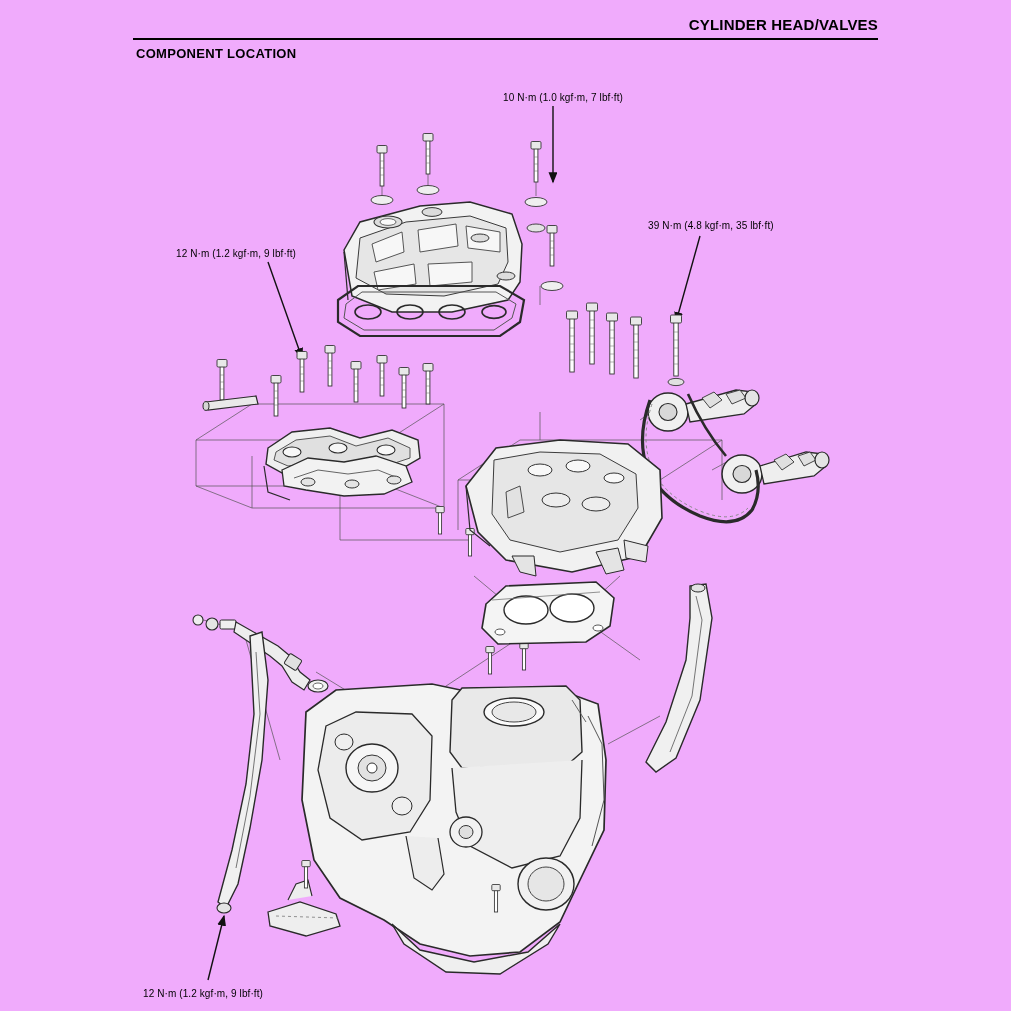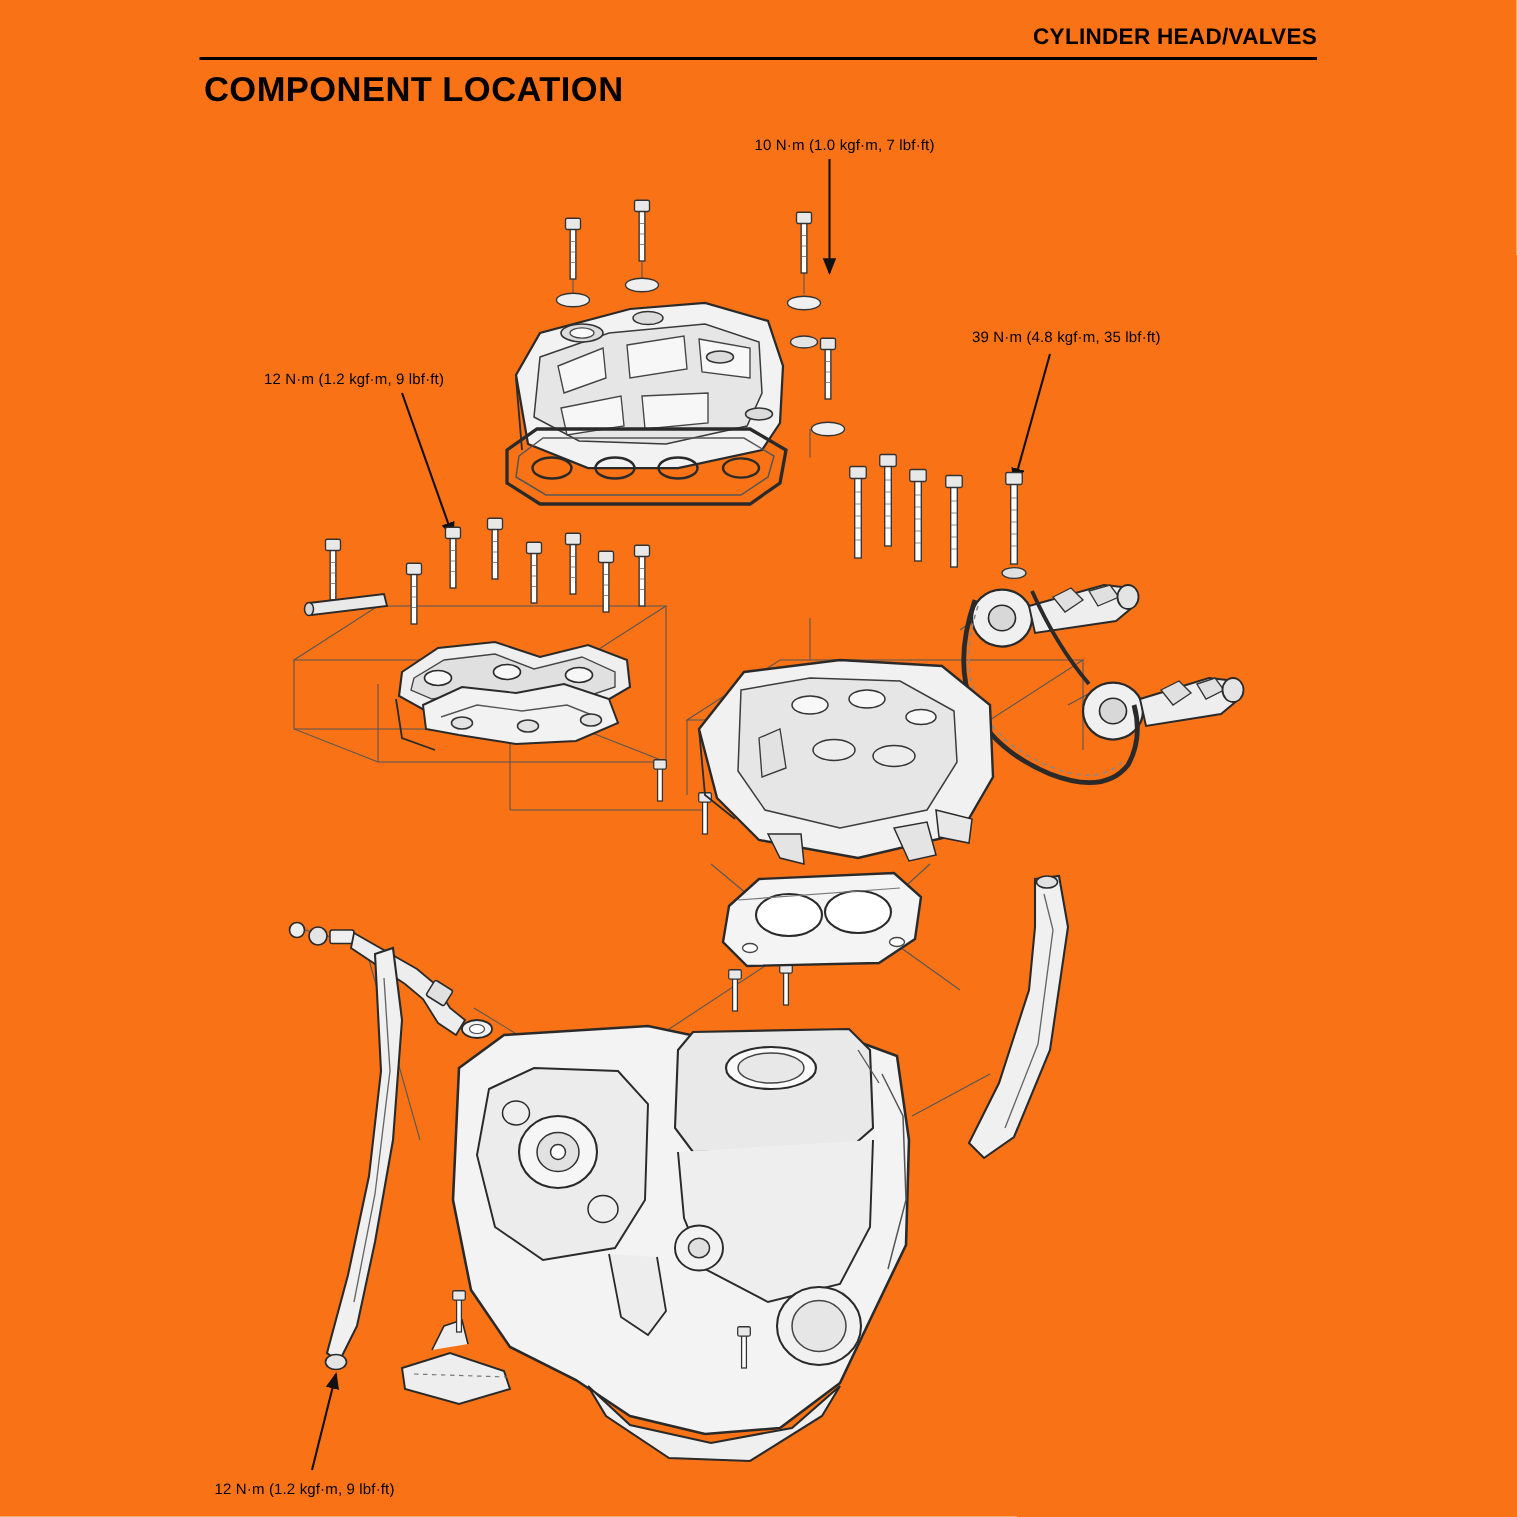--- a/index.html
+++ b/index.html
@@ -11,21 +11,21 @@
     width: 1011px;
     height: 1011px;
     font-family: "Liberation Sans", sans-serif;
     color: #000000;
     position: relative;
     overflow: hidden;
   }
   .page {
     position: absolute;
     inset: 0;
-    background: #f97316;
+    background: #f0abfc;
   }
 
   
   .header {
     position: absolute;
     left: 0;
     top: 16px;
     width: 1011px;
     height: 26px;
   }
@@ -45,21 +45,21 @@
     top: 22px;
     height: 2px;
     background: #000;
   }
 
   
   .section-title {
     position: absolute;
     left: 136px;
     top: 46px;
-    font-size: 23px;
+    font-size: 13px;
     font-weight: bold;
     letter-spacing: 0.3px;
   }
 
   
   .callout {
     position: absolute;
     font-size: 10px;
     font-weight: normal;
     letter-spacing: 0.1px;

